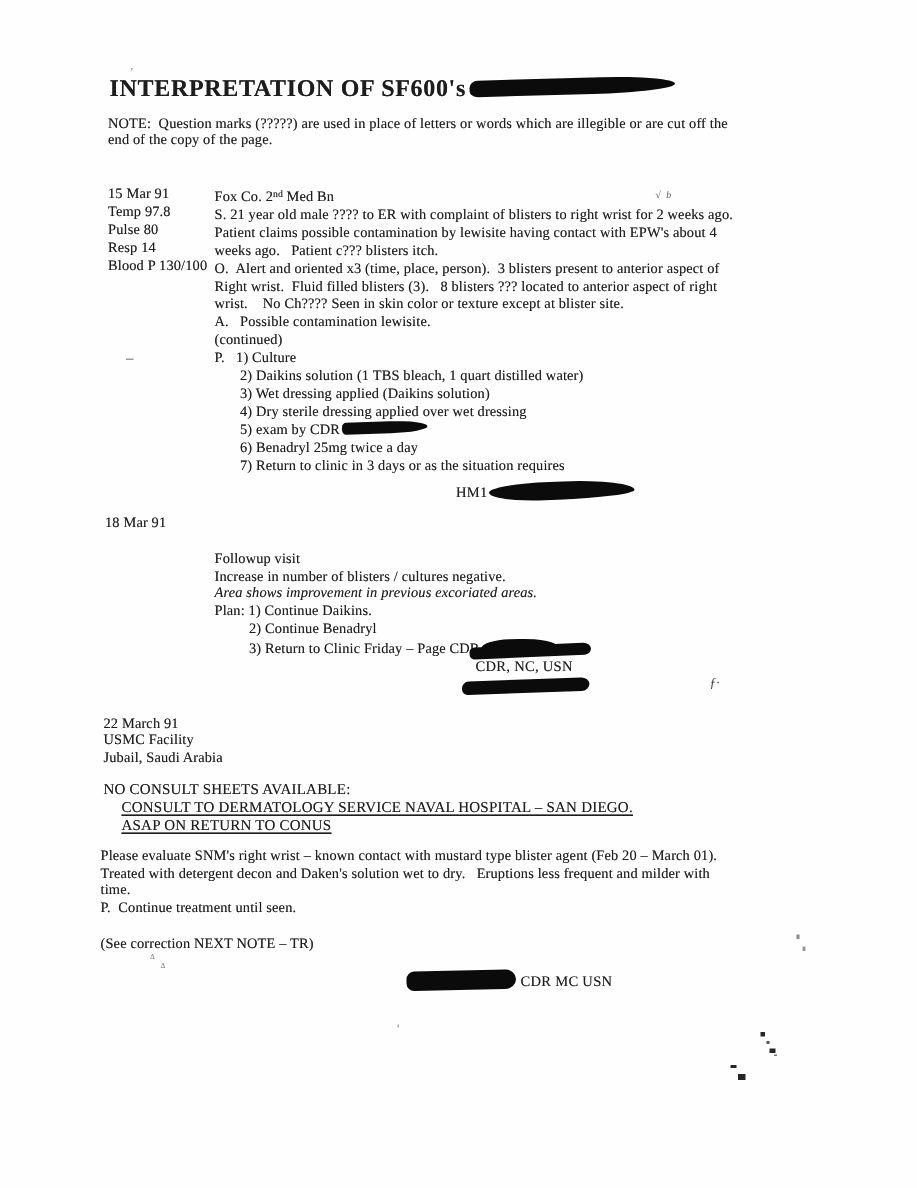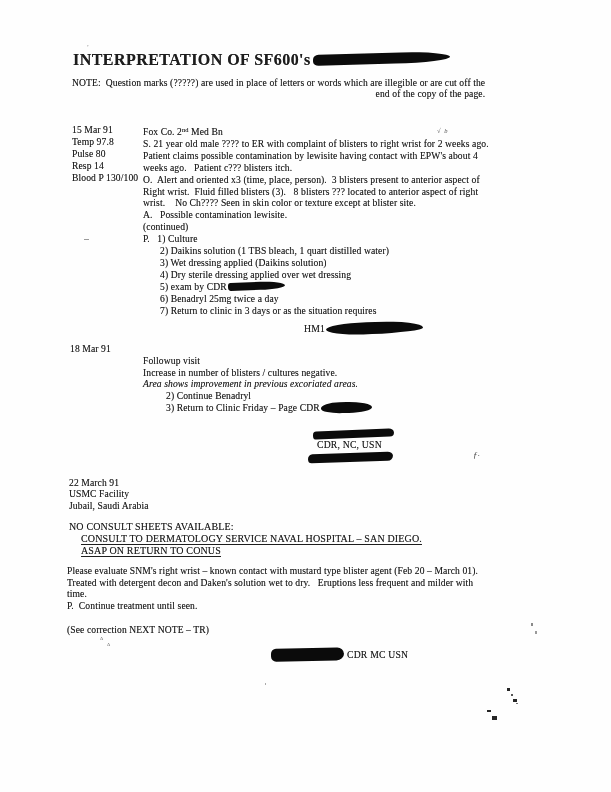--- a/index.html
+++ b/index.html
@@ -5,21 +5,21 @@
   html,body{margin:0;padding:0;}
   body{
     width:611px;height:792px;background:#fefefe;position:relative;overflow:hidden;
     font-family:"Liberation Serif", serif;color:#1d1d1d;
   }
   .abs{position:absolute;}
   .ln{font-size:9.6px;line-height:11.9px;white-space:pre;letter-spacing:0.1px;
       text-shadow:0 0 .35px rgba(20,20,20,.5);}
   .title{font-weight:bold;font-size:16px;letter-spacing:0.45px;white-space:pre;
       text-shadow:0 0 .4px rgba(0,0,0,.6);}
-  .note .ln{line-height:11.4px;text-align:right;}
+  .note .ln{line-height:11.4px;}
   .u{text-decoration:underline;text-underline-offset:2px;padding-left:12px;}
   .caps .ln{font-size:10px;letter-spacing:0.15px;}
   .redact{background:#0b0b0b;display:inline-block;}
   .r-title{width:137px;height:11px;border-radius:7px 45% 50% 7px / 55% 65% 60% 45%;
       transform:rotate(-1.6deg);vertical-align:1px;margin-left:2px;}
   .r-exam{width:57px;height:8px;border-radius:3px 50% 50% 3px / 45% 60% 55% 45%;
       transform:rotate(-2deg);vertical-align:0;margin-left:1px;}
   .r-hm1{width:97px;height:12px;border-radius:46% 54% 58% 42% / 52% 68% 42% 58%;
       transform:rotate(-2.2deg);vertical-align:-2px;margin-left:1px;}
   .r-page{width:51px;height:11px;border-radius:40% 55% 50% 45% / 55% 60% 50% 50%;
@@ -80,23 +80,24 @@
 
 <span class="mark" style="left:437px;top:127px;font-size:6.5px;letter-spacing:1px;">√ b</span>
 <div class="speck" style="left:84px;top:239px;width:5px;height:1px;background:#9a9a9a;"></div>
 
 <div class="abs" style="left:304px;top:318px;">
   <span class="sig-ln">HM1</span><span class="redact r-hm1"></span>
 </div>
 
 <div class="abs ln" style="left:70px;top:343px;">18 Mar 91</div>
 <div class="abs" style="left:143px;top:355px;">
-  <div class="ln" style="line-height:11.7px;">Followup visit</div>
+  <div class="ln" style="line-height:11.7px;margin-top:12px;">Followup visit</div>
   <div class="ln" style="line-height:11.7px;">Increase in number of blisters / cultures negative.</div>
   <div class="ln" style="line-height:11.7px;font-style:italic;">Area shows improvement in previous excoriated areas.</div>
+  <div class="ln" style="line-height:11.7px;">Plan: 1) Continue Daikins.</div>
   <div class="ln sub2" style="line-height:11.7px;">2) Continue Benadryl</div>
   <div class="ln sub2" style="line-height:11.7px;"><span>3) Return to Clinic Friday – Page CDR</span><span class="redact r-page"></span></div>
 </div>
 
 <div class="abs" style="left:308px;top:430px;">
   <span class="redact r-strip1"></span>
   <div class="sig-ln" style="margin:1px 0 0 9px;">CDR, NC, USN</div>
   <span class="redact r-strip2"></span>
 </div>
 <span class="mark" style="left:473px;top:450px;font-size:9px;color:#444;">ƒ·</span>

